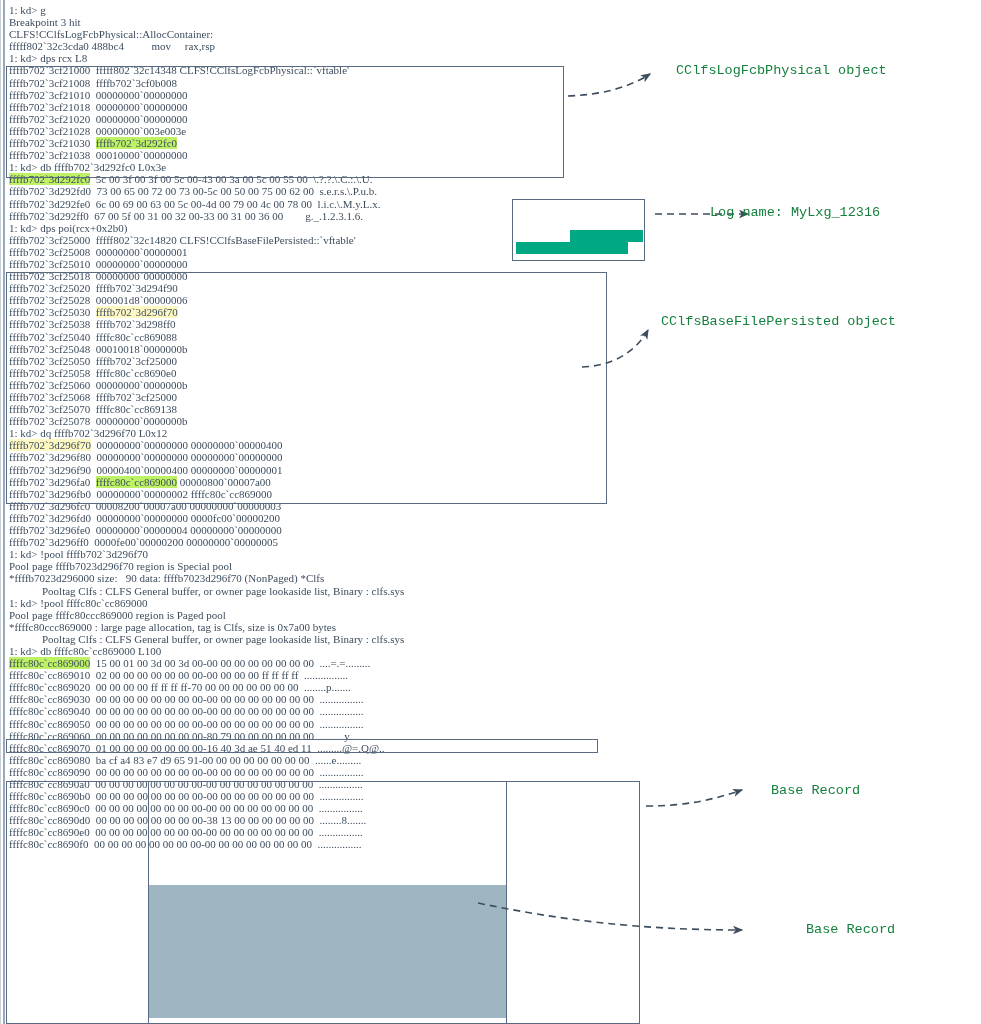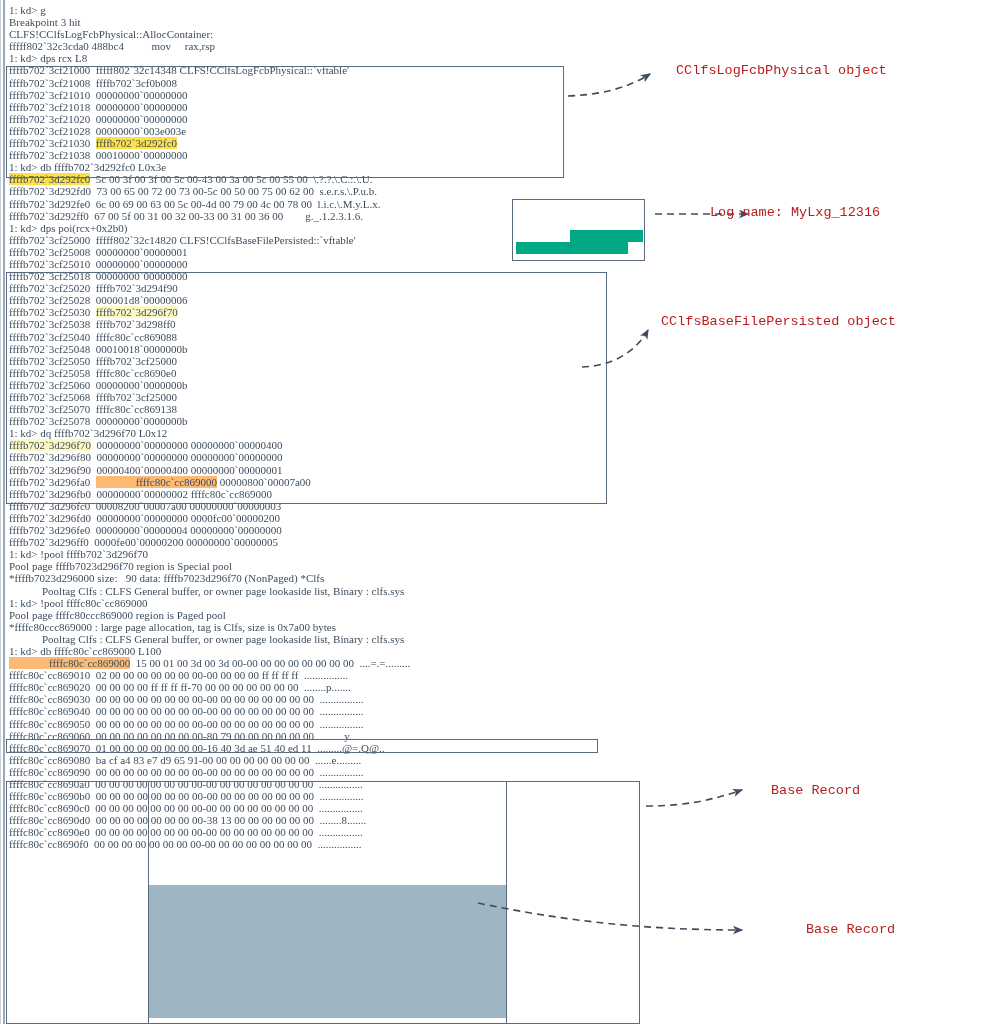--- a/index.html
+++ b/index.html
@@ -29,23 +29,23 @@
     position:absolute;left:9px;top:4px;width:700px;
     font-size:11px;
     line-height:12.1px;
     white-space:pre;
     letter-spacing:0px;
     font-family:Liberation Serif, serif;
   }
   .line{height:12.1px;white-space:pre;}
 
   
-  .hl-red{background:#fde047;}
+  .hl-red{background:#bef264;}
   .hl-blue{background:#fef9c3;}
-  .hl-green{background:#fdba74;padding-left:40px;}
+  .hl-green{background:#bef264;}
 
   
   .box{
     position:absolute;
     border:1.5px solid #586b80;
     box-sizing:border-box;
     pointer-events:none;
   }
   .box-thin{
     position:absolute;
@@ -59,21 +59,21 @@
     position:absolute;
     background:#9eb6c2;
     pointer-events:none;
   }
 
   
   .anno{
     position:absolute;
     font-family:"Liberation Mono","DejaVu Sans Mono",monospace;
     font-size:13.5px;
-    color:#b91c1c;
+    color:#15803d;
     white-space:pre;
   }
 
   svg.overlay{
     position:absolute;left:0;top:0;width:981px;height:1024px;
     pointer-events:none;
   }
 </style>
 </head>
 <body>

